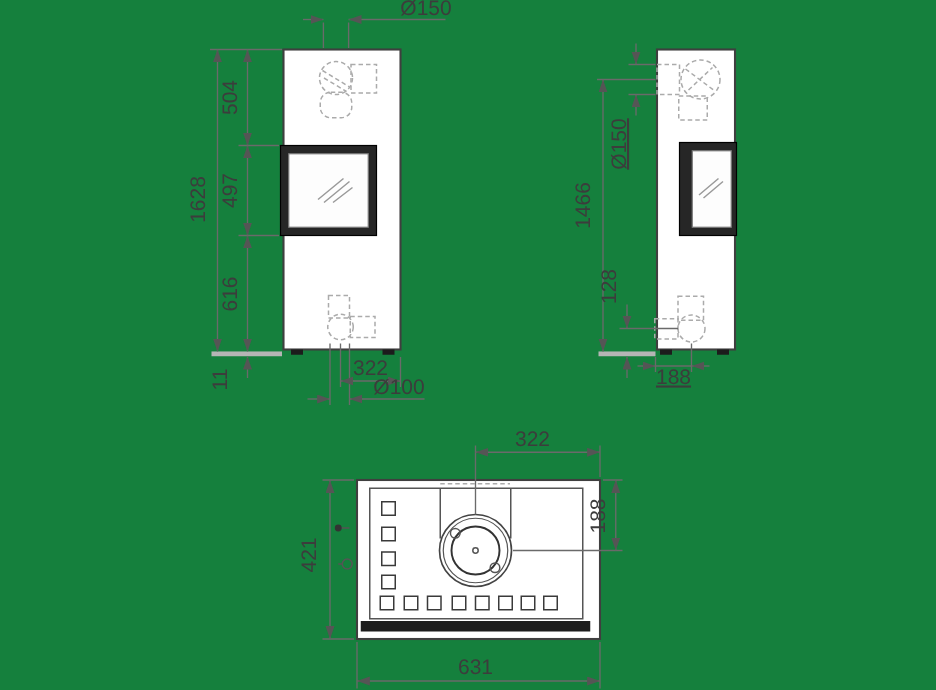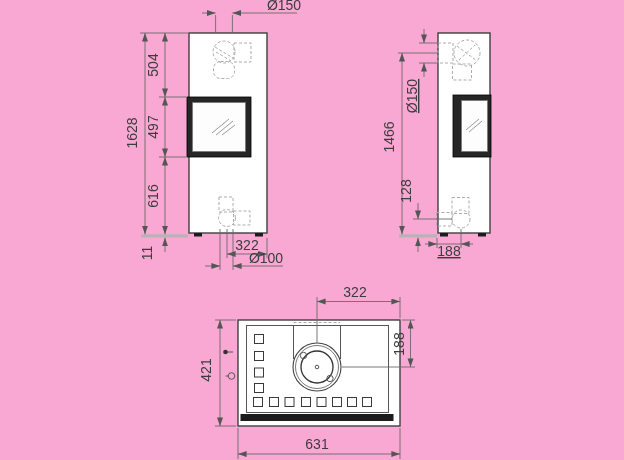--- a/index.html
+++ b/index.html
@@ -1,16 +1,16 @@
 <!DOCTYPE html>
 <html><head>
 <meta charset="utf-8">
 <style>
   html,body{margin:0;padding:0;background:#ffffff;}
-  .page{position:relative;width:624px;height:460px;background:#f9a8d4;overflow:hidden;
+  .page{position:relative;width:624px;height:460px;background:#15803d;overflow:hidden;
         font-family:"Liberation Sans", sans-serif;}
   svg{display:block;}
   text{font-family:"Liberation Sans", sans-serif;font-size:14px;fill:#3c3c3c;}
   .outline{fill:#ffffff;stroke:#3f3f3f;stroke-width:1.4;}
   .thin{fill:none;stroke:#555;stroke-width:1;}
   .dim{stroke:#6a6a6a;stroke-width:0.9;fill:none;}
   .dashed{fill:none;stroke:#ababab;stroke-width:1;stroke-dasharray:3 2;}
   .dark{fill:#262626;stroke:#000;stroke-width:0.8;}
   .glass{fill:#fdfdfd;stroke:#777;stroke-width:0.8;}
   .refl{stroke:#9a9a9a;stroke-width:1;fill:none;}

